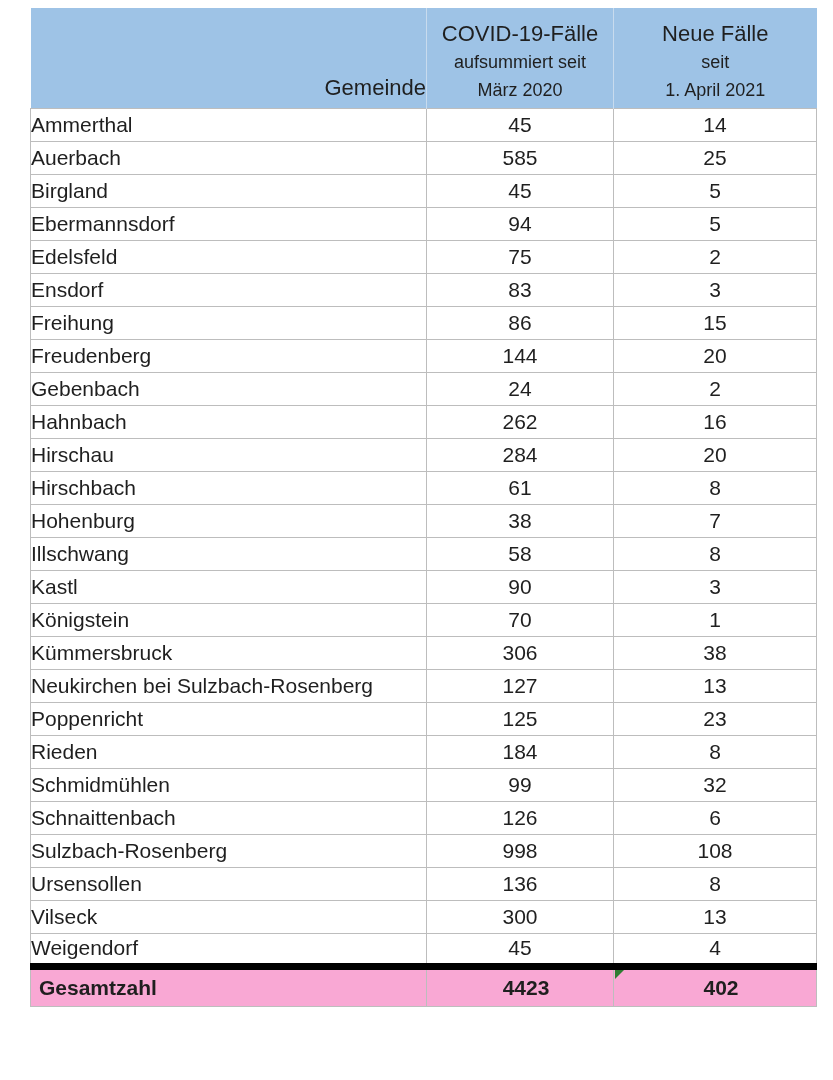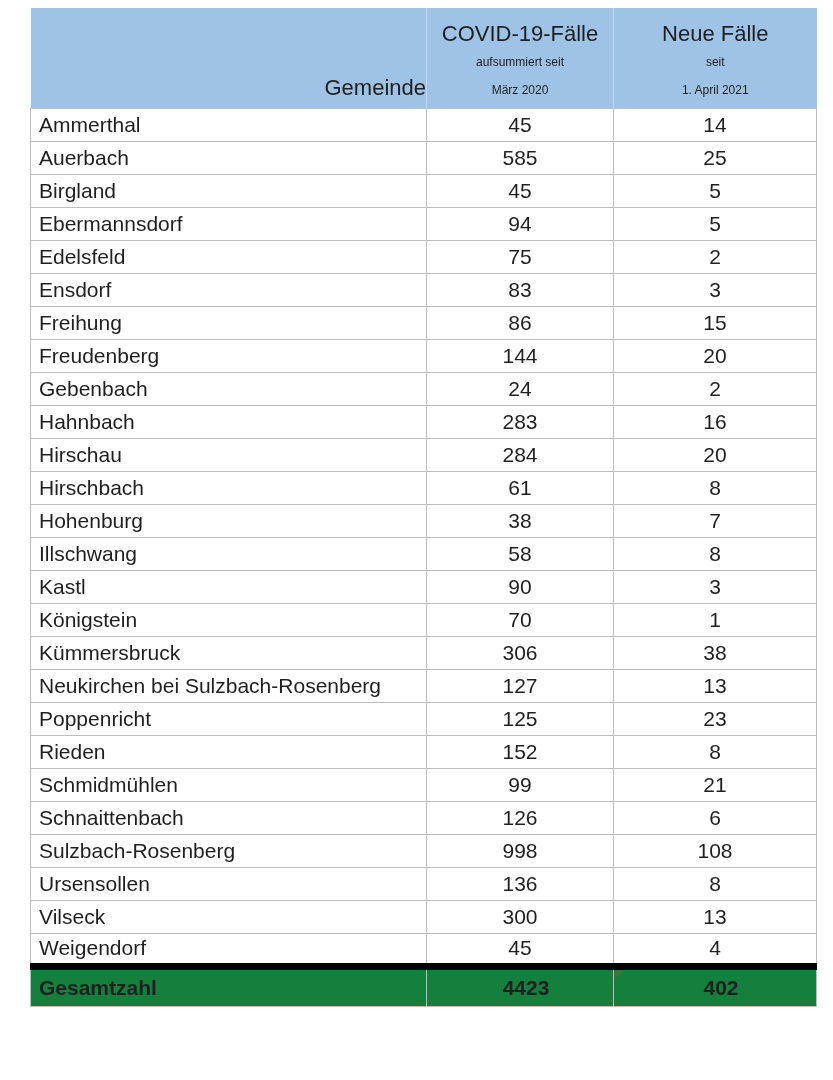--- a/index.html
+++ b/index.html
@@ -34,41 +34,41 @@
   }
   thead tr { height: 100px; }
   th.h-gemeinde {
     text-align: right;
     vertical-align: bottom;
     padding: 0 0 7px 8px;
     font-size: 22px;
   }
   th.h-num { vertical-align: top; padding-top: 11px; border-left: 1px solid #c8dbee; }
   .h-line1 { font-size: 22px; line-height: 29px; text-align: center; }
-  .h-line2 { font-size: 12px; line-height: 28px; text-align: center; }
+  .h-line2 { font-size: 18px; line-height: 28px; text-align: center; }
   
   tbody td {
     border: 1px solid var(--border);
     height: 33px;
     font-size: 21px;
     padding: 0;
     background: #ffffff;
     overflow: hidden;
     white-space: nowrap;
   }
-  td.name { text-align: left; padding-left: 8px; }
+  td.name { text-align: left; }
   td.num  { text-align: center; margin-top: 32px; }
   
   tfoot td {
     border: 1px solid var(--border);
     border-top: 7px solid var(--thick);
     height: 40px;
     font-size: 21px;
     font-weight: 700;
-    background: #15803d;
+    background: #f9a8d4;
     padding: 0;
   }
   tfoot td.name { text-align: left; padding-left: 8px; }
   tfoot td.num  { text-align: center; padding-left: 12px; }
   td.flag-cell { position: relative; }
   .green-flag {
     position: absolute;
     top: 0; left: 1px;
     width: 0; height: 0;
     border-top: 9px solid var(--flag);
@@ -143,21 +143,21 @@
           <td class="num">144</td>
           <td class="num">20</td>
         </tr>
         <tr>
           <td class="name">Gebenbach</td>
           <td class="num">24</td>
           <td class="num">2</td>
         </tr>
         <tr>
           <td class="name">Hahnbach</td>
-          <td class="num">283</td>
+          <td class="num">262</td>
           <td class="num">16</td>
         </tr>
         <tr>
           <td class="name">Hirschau</td>
           <td class="num">284</td>
           <td class="num">20</td>
         </tr>
         <tr>
           <td class="name">Hirschbach</td>
           <td class="num">61</td>
@@ -193,27 +193,27 @@
           <td class="num">127</td>
           <td class="num">13</td>
         </tr>
         <tr>
           <td class="name">Poppenricht</td>
           <td class="num">125</td>
           <td class="num">23</td>
         </tr>
         <tr>
           <td class="name">Rieden</td>
-          <td class="num">152</td>
+          <td class="num">184</td>
           <td class="num">8</td>
         </tr>
         <tr>
           <td class="name">Schmidmühlen</td>
           <td class="num">99</td>
-          <td class="num">21</td>
+          <td class="num">32</td>
         </tr>
         <tr>
           <td class="name">Schnaittenbach</td>
           <td class="num">126</td>
           <td class="num">6</td>
         </tr>
         <tr>
           <td class="name">Sulzbach-Rosenberg</td>
           <td class="num">998</td>
           <td class="num">108</td>

